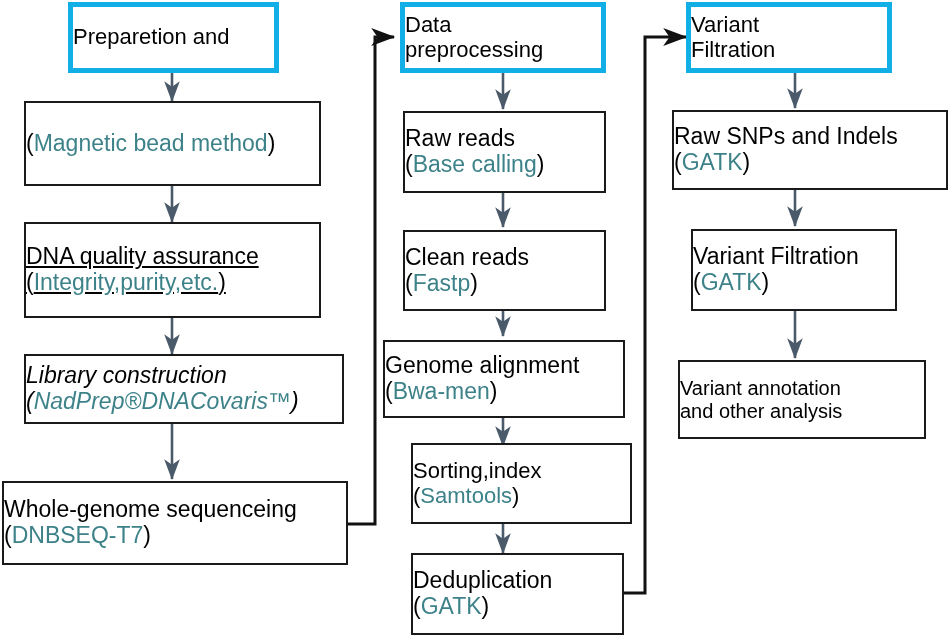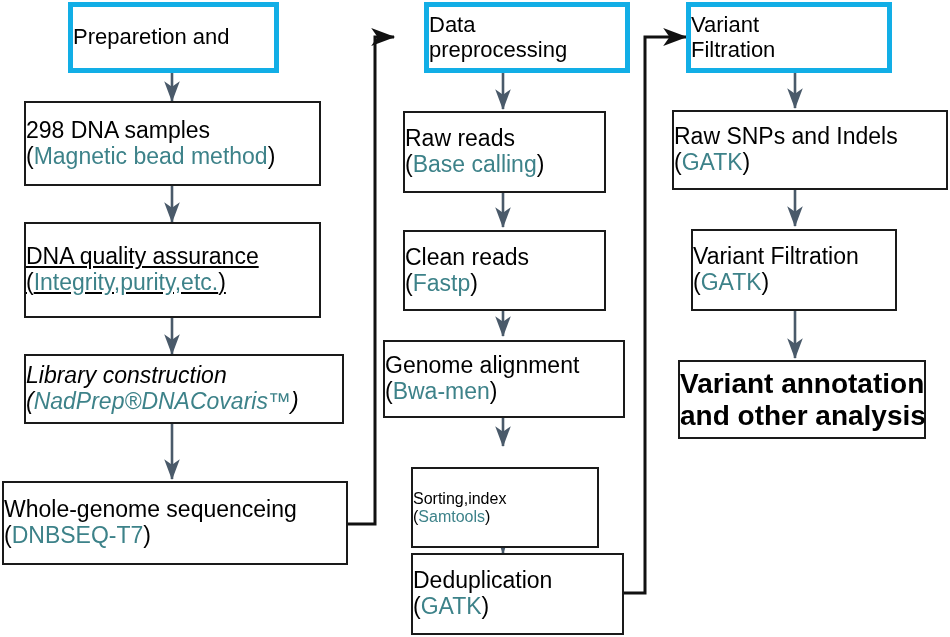--- a/index.html
+++ b/index.html
@@ -92,60 +92,59 @@
       <path d="M348,524 L375,524 L375,37 L394,37"></path>
       <path d="M624,593 L645,593 L645,37 L686,37"></path>
     </g>
   </svg>
 
   <div class="node stage" style="left:68px; top:2px; width:211px; height:71px; font-size:22px;">
     <span class="line1">Preparetion and</span>
   </div>
 
   <div class="node" style="left:24px; top:101px; width:297px; height:85px; font-size:23px;">
-    <span class="line1">298 DNA samples</span>
     <span class="line2"><span class="paren">(</span><span>Magnetic bead method</span><span class="paren">)</span></span>
   </div>
 
   <div class="node" style="left:24px; top:222px; width:297px; height:96px; font-size:23px;text-decoration:underline;">
     <span class="line1">DNA quality assurance</span>
     <span class="line2"><span class="paren">(</span><span>Integrity,purity,etc.</span><span class="paren">)</span></span>
   </div>
 
   <div class="node" style="left:24px; top:354px; width:320px; height:70px; font-size:23px;font-style:italic;">
     <span class="line1">Library construction</span>
     <span class="line2"><span class="paren">(</span><span>NadPrep®DNACovaris™</span><span class="paren">)</span></span>
   </div>
 
   <div class="node" style="left:2px; top:481px; width:346px; height:84px; font-size:23px;">
     <span class="line1">Whole-genome sequenceing</span>
     <span class="line2"><span class="paren">(</span><span>DNBSEQ-T7</span><span class="paren">)</span></span>
   </div>
 
-  <div class="node stage" style="left:400px; top:2px; width:206px; height:71px; font-size:22px;margin-left:24px;">
+  <div class="node stage" style="left:400px; top:2px; width:206px; height:71px; font-size:22px;">
     <span class="line1">Data</span>
     <span class="line1">preprocessing</span>
   </div>
 
   <div class="node" style="left:403px; top:111px; width:203px; height:82px; font-size:23px;">
     <span class="line1">Raw reads</span>
     <span class="line2"><span class="paren">(</span><span>Base calling</span><span class="paren">)</span></span>
   </div>
 
   <div class="node" style="left:403px; top:230px; width:203px; height:81px; font-size:23px;">
     <span class="line1">Clean reads</span>
     <span class="line2"><span class="paren">(</span><span>Fastp</span><span class="paren">)</span></span>
   </div>
 
   <div class="node" style="left:383px; top:340px; width:242px; height:78px; font-size:23px;">
     <span class="line1">Genome alignment</span>
     <span class="line2"><span class="paren">(</span><span>Bwa-men</span><span class="paren">)</span></span>
   </div>
 
-  <div class="node" style="left:411px; top:443px; width:188px; height:81px; font-size:16px;margin-top:24px;">
+  <div class="node" style="left:411px; top:443px; width:221px; height:81px; font-size:22px;">
     <span class="line1">Sorting,index</span>
     <span class="line2"><span class="paren">(</span><span>Samtools</span><span class="paren">)</span></span>
   </div>
 
   <div class="node" style="left:411px; top:553px; width:213px; height:82px; font-size:23px;">
     <span class="line1">Deduplication</span>
     <span class="line2"><span class="paren">(</span><span>GATK</span><span class="paren">)</span></span>
   </div>
 
   <div class="node stage" style="left:686px; top:2px; width:206px; height:71px; font-size:22px;">
@@ -156,18 +155,18 @@
   <div class="node" style="left:672px; top:110px; width:276px; height:80px; font-size:23px;">
     <span class="line1">Raw SNPs and Indels</span>
     <span class="line2"><span class="paren">(</span><span>GATK</span><span class="paren">)</span></span>
   </div>
 
   <div class="node" style="left:691px; top:229px; width:206px; height:82px; font-size:23px;">
     <span class="line1">Variant Filtration</span>
     <span class="line2"><span class="paren">(</span><span>GATK</span><span class="paren">)</span></span>
   </div>
 
-  <div class="node" style="left:678px; top:360px; width:248px; height:79px; font-size:28px;font-weight:bold;">
+  <div class="node" style="left:678px; top:360px; width:248px; height:79px; font-size:20px;">
     <span class="line1">Variant annotation</span>
     <span class="line1">and other analysis</span>
   </div>
 
 </div>
 
 </body></html>

